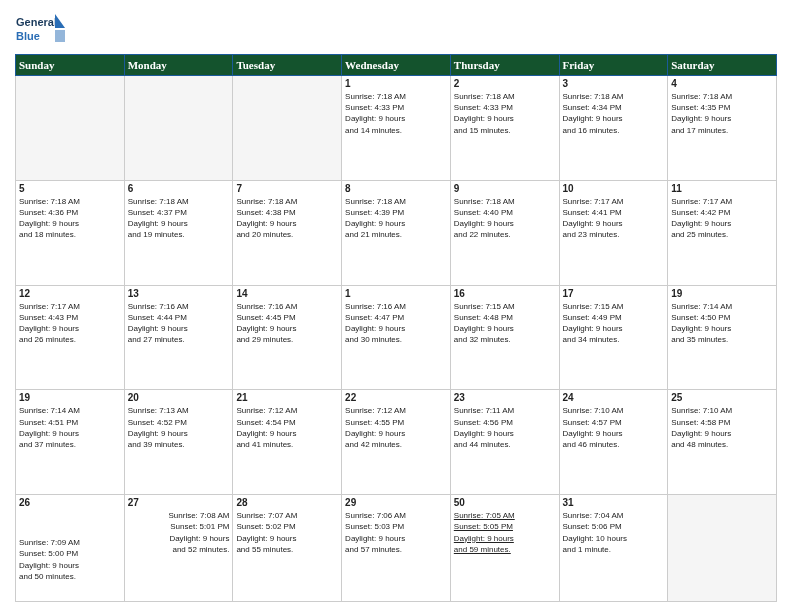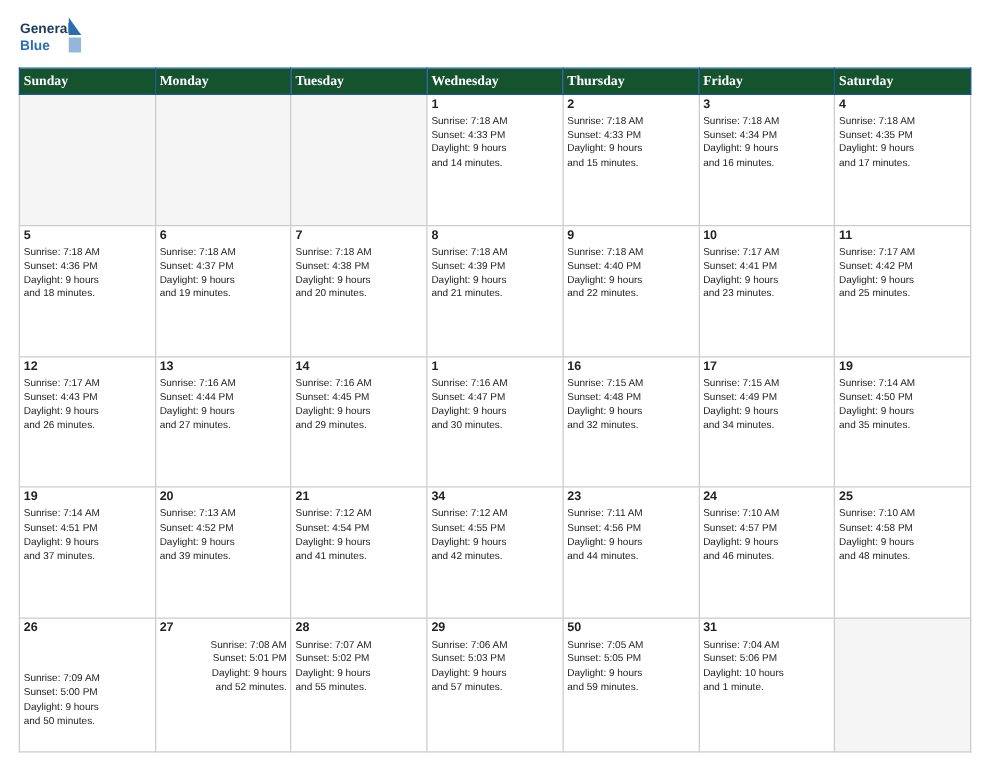--- a/index.html
+++ b/index.html
@@ -267,21 +267,21 @@
 and 39 minutes.</div>
           </td>
           <td>
             <span class="day-num">21</span>
             <div class="day-info" style="white-space: pre-line;">Sunrise: 7:12 AM
 Sunset: 4:54 PM
 Daylight: 9 hours
 and 41 minutes.</div>
           </td>
           <td>
-            <span class="day-num">34</span>
+            <span class="day-num">22</span>
             <div class="day-info" style="white-space: pre-line;">Sunrise: 7:12 AM
 Sunset: 4:55 PM
 Daylight: 9 hours
 and 42 minutes.</div>
           </td>
           <td>
             <span class="day-num">23</span>
             <div class="day-info" style="white-space: pre-line;">Sunrise: 7:11 AM
 Sunset: 4:56 PM
 Daylight: 9 hours
@@ -326,21 +326,21 @@
           </td>
           <td>
             <span class="day-num">29</span>
             <div class="day-info" style="white-space: pre-line;">Sunrise: 7:06 AM
 Sunset: 5:03 PM
 Daylight: 9 hours
 and 57 minutes.</div>
           </td>
           <td>
             <span class="day-num">50</span>
-            <div class="day-info" style="white-space: pre-line;">Sunrise: 7:05 AM
+            <div class="day-info" style="white-space: pre-line; text-decoration: underline;">Sunrise: 7:05 AM
 Sunset: 5:05 PM
 Daylight: 9 hours
 and 59 minutes.</div>
           </td>
           <td>
             <span class="day-num">31</span>
             <div class="day-info" style="white-space: pre-line;">Sunrise: 7:04 AM
 Sunset: 5:06 PM
 Daylight: 10 hours
 and 1 minute.</div>

